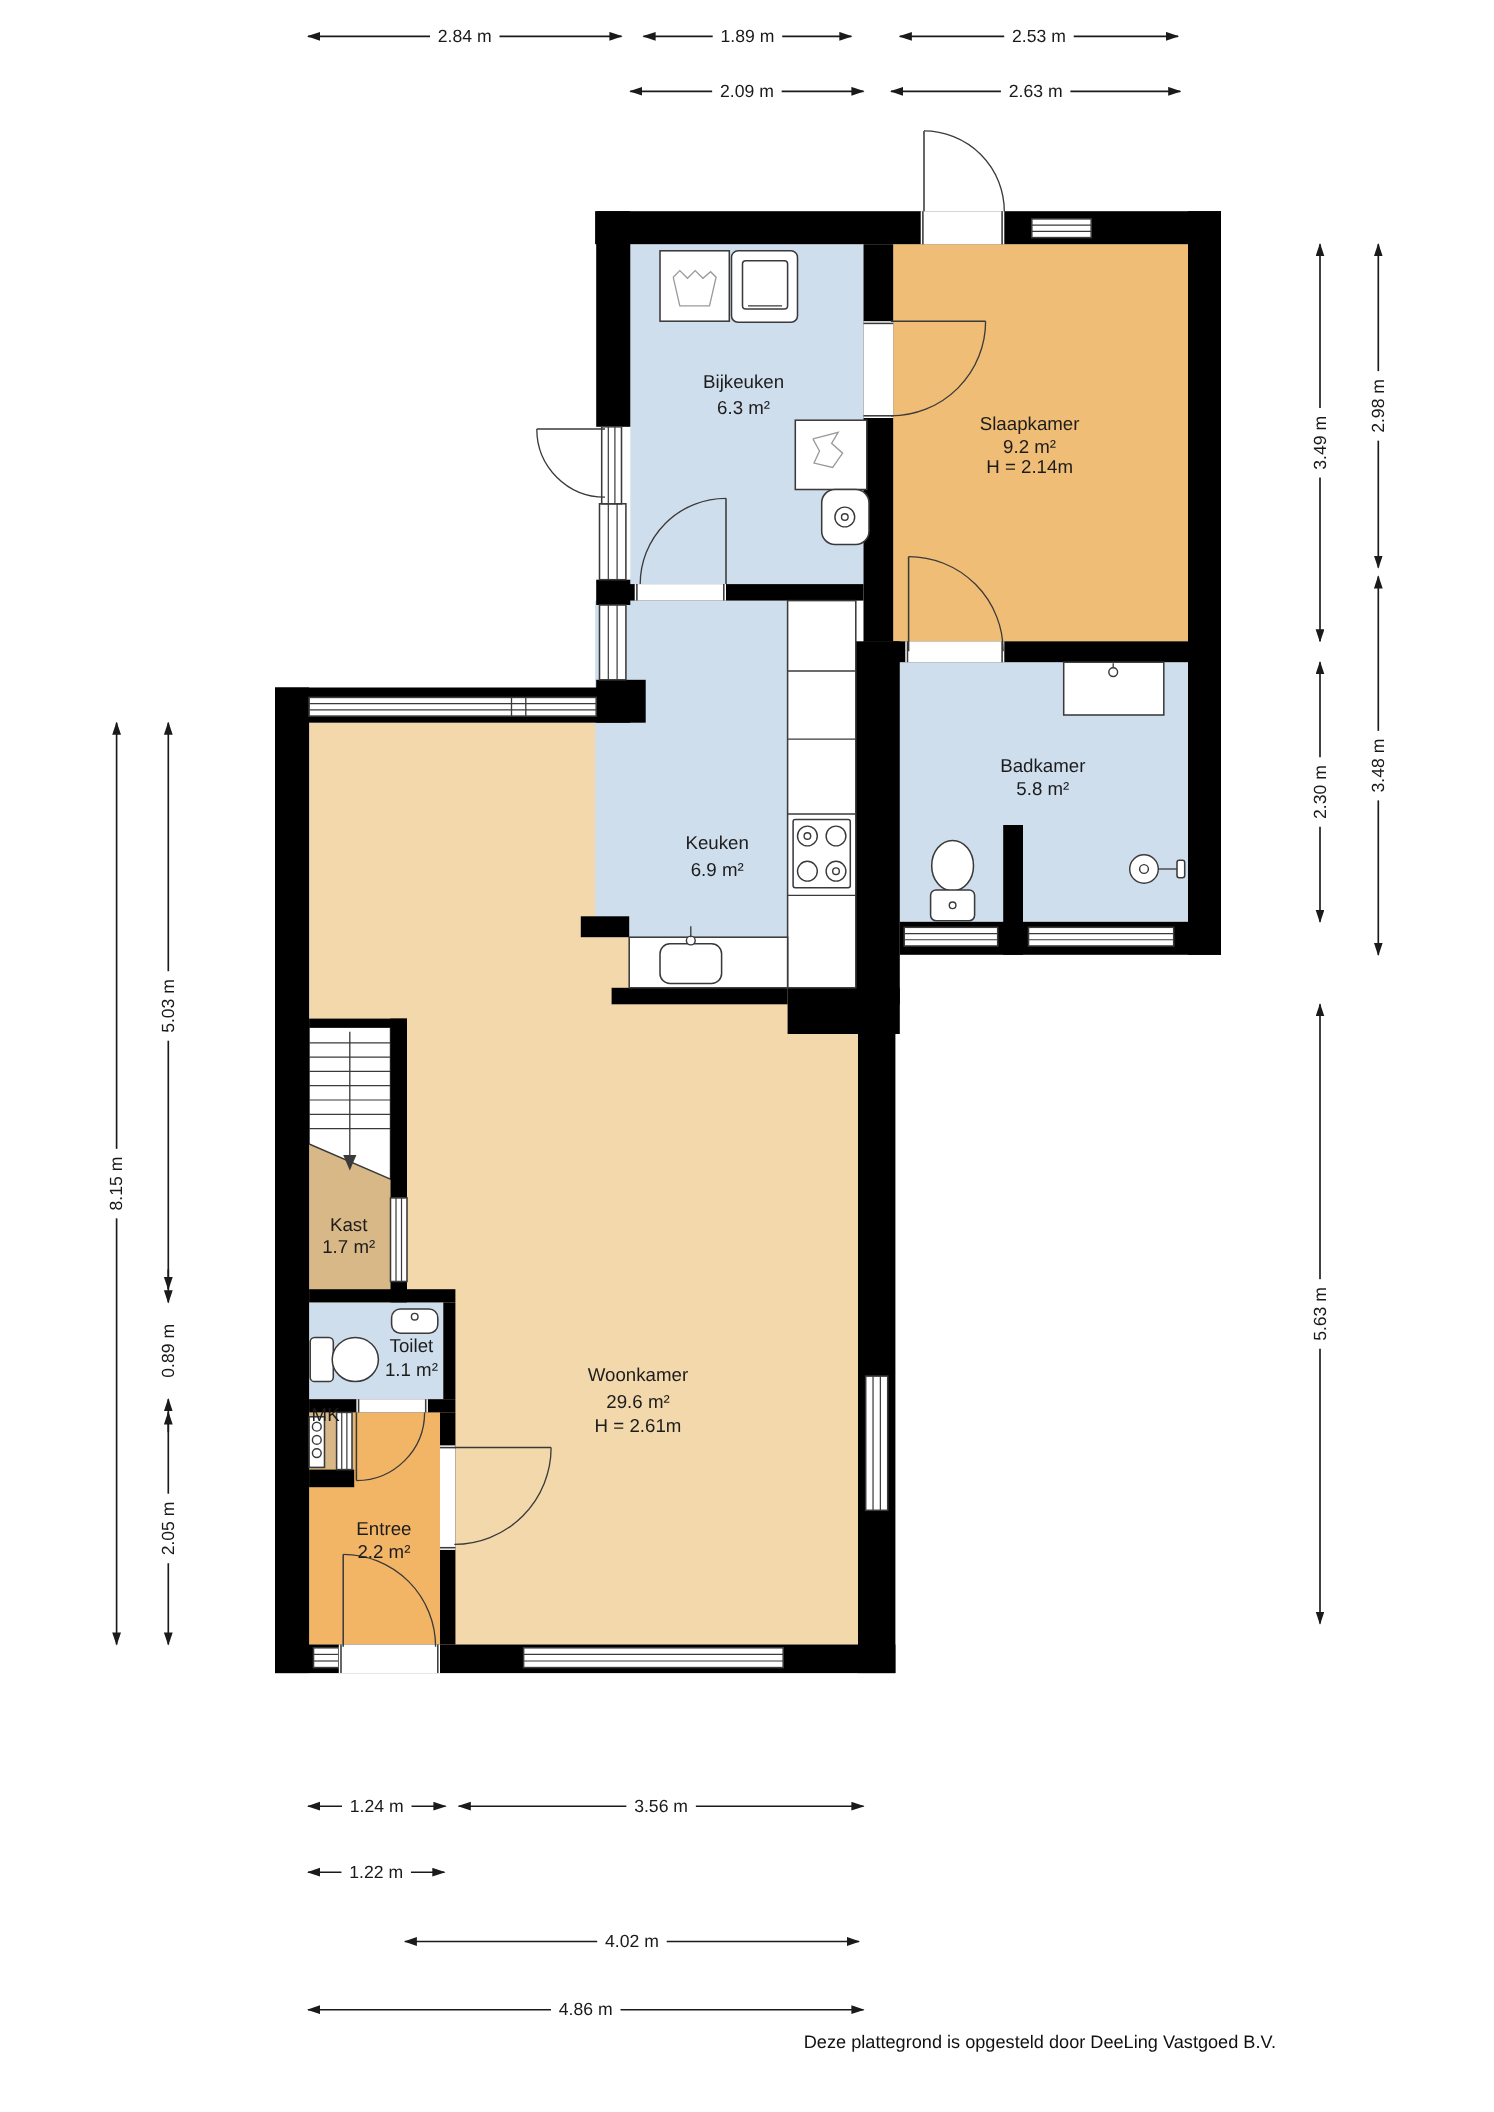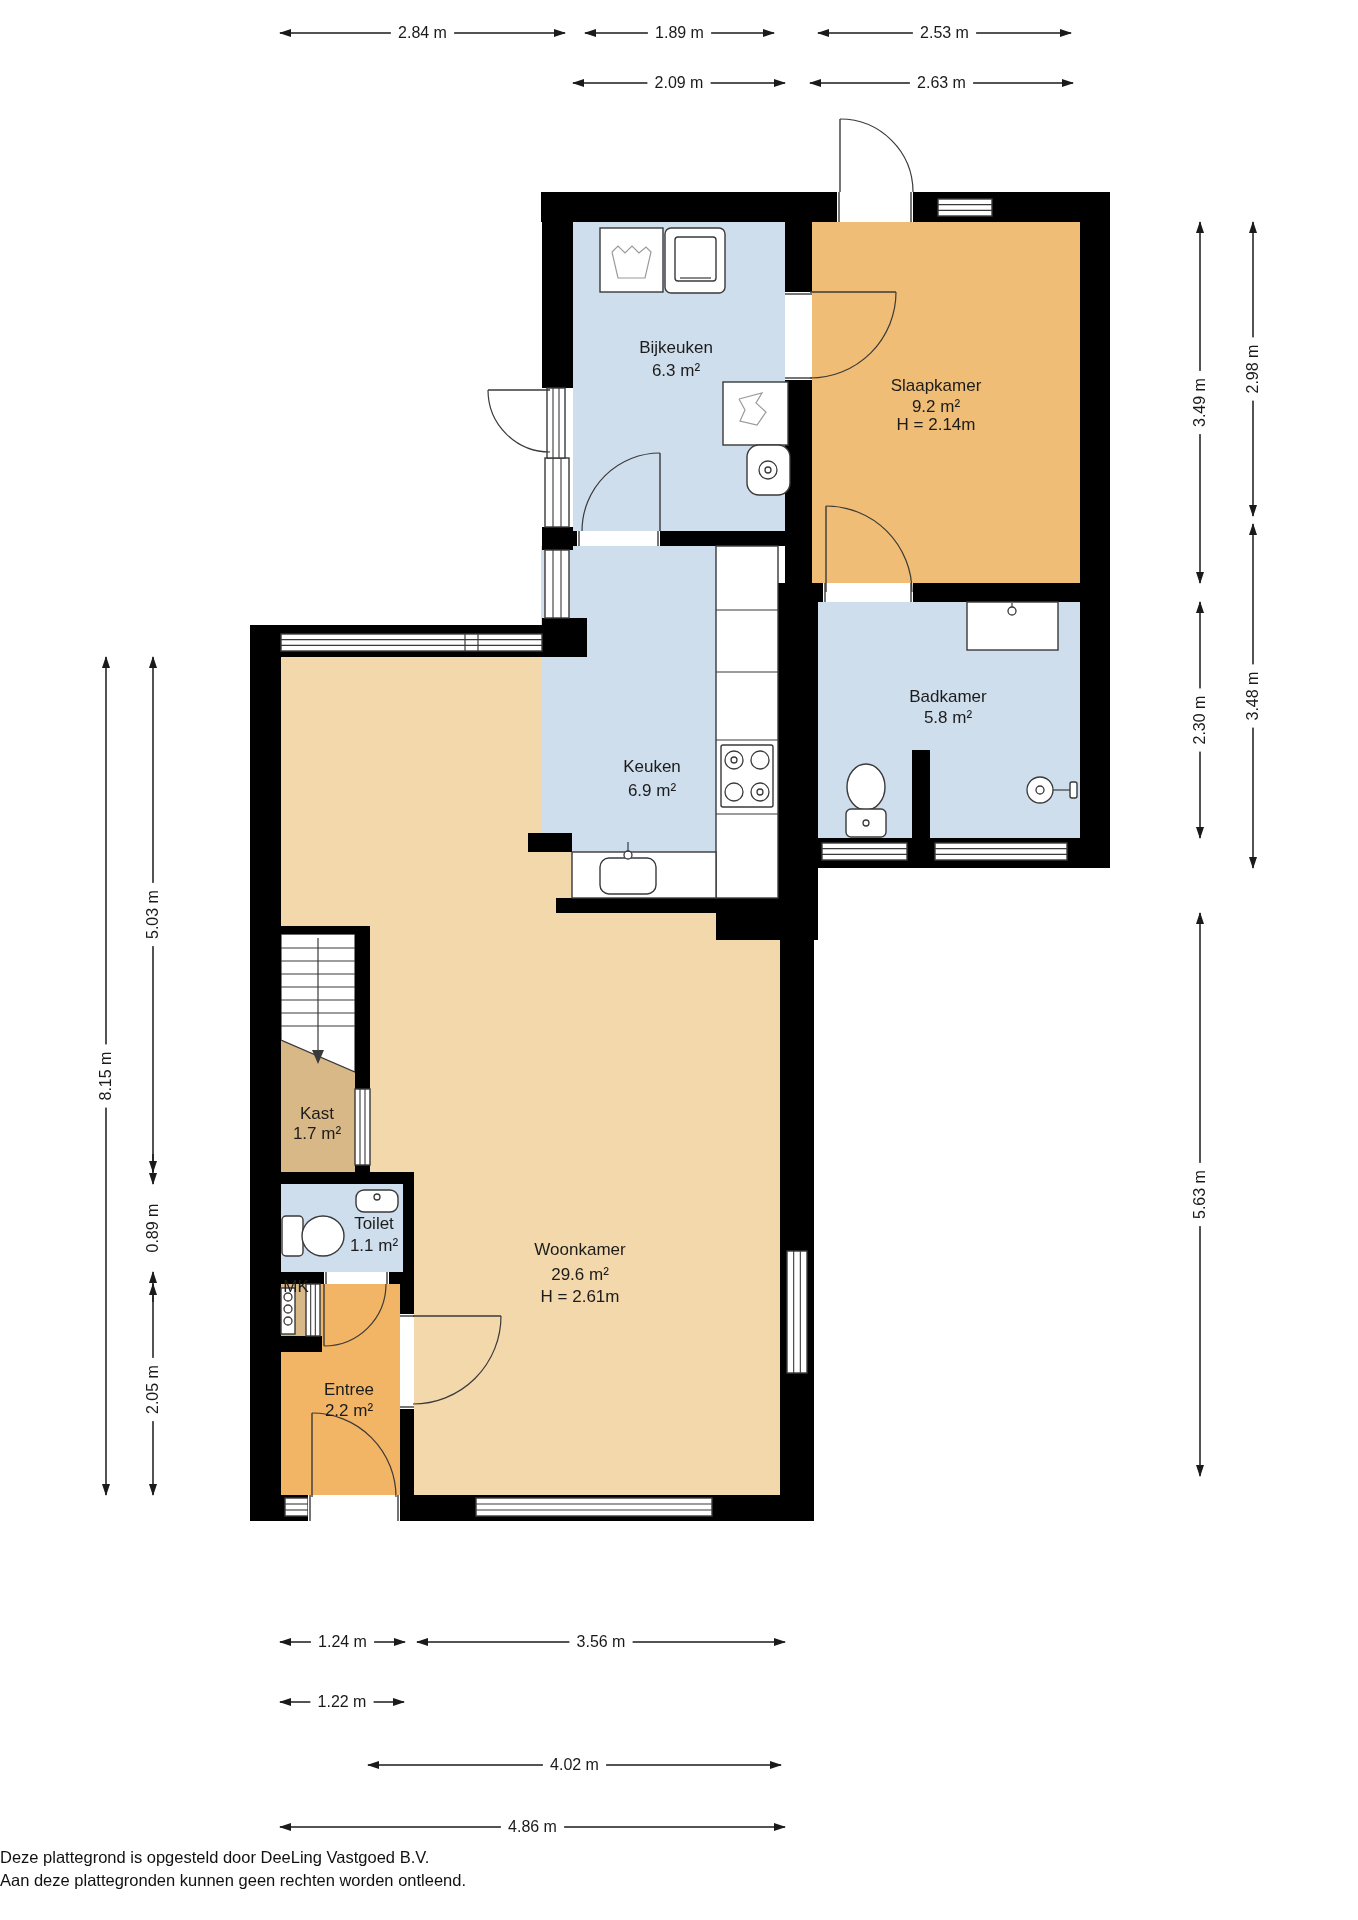--- a/index.html
+++ b/index.html
@@ -1,21 +1,21 @@
 <!DOCTYPE html>
 <html><head>
 <meta charset="utf-8">
 <style>
   html,body{margin:0;padding:0;background:#fff;}
   .stage{position:relative;width:1358px;height:1920px;background:#fff;
          font-family:"Liberation Sans",sans-serif;overflow:hidden;}
   .stage svg{position:absolute;left:0;top:0;}
   .lbl{font-size:17px;fill:#1c1c1c;}
   .dimtxt{font-size:16px;fill:#1a1a1a;}
-  .footer{position:absolute;left:0;width:1160px;text-align:left;color:#111;
+  .footer{position:absolute;left:0;width:1160px;text-align:right;color:#111;
           font-size:16.5px;line-height:23px;}
 </style>
 </head>
 <body>
 
 <div class="stage">
   <svg id="plan" width="1358" height="1920" viewBox="0 0 1358 1920">
       <defs>
         <marker id="ah" markerWidth="12" markerHeight="10" refX="11" refY="4" orient="auto-start-reverse" markerUnits="userSpaceOnUse">
           <path d="M0,0 L12,4 L0,8 Z" fill="#1a1a1a"></path>
@@ -396,15 +396,14 @@
         <text x="574.5" y="1770" text-anchor="middle" class="dimtxt">4.02 m</text>
       </g>
       <g>
         <line x1="280" y1="1827" x2="785" y2="1827" stroke="#1a1a1a" stroke-width="1.5" marker-start="url(#ah)" marker-end="url(#ah)"></line>
         <rect x="500.9" y="1817" width="63.199999999999996" height="20" fill="#fff"></rect>
         <text x="532.5" y="1832" text-anchor="middle" class="dimtxt">4.86 m</text>
       </g>
     </svg>
   <div class="footer" style="top:1846px;">
     <div>Deze plattegrond is opgesteld door DeeLing Vastgoed B.V.</div>
-    <div>Aan deze plattegronden kunnen geen rechten worden ontleend.</div>
   </div>
 </div>
 
 </body></html>

